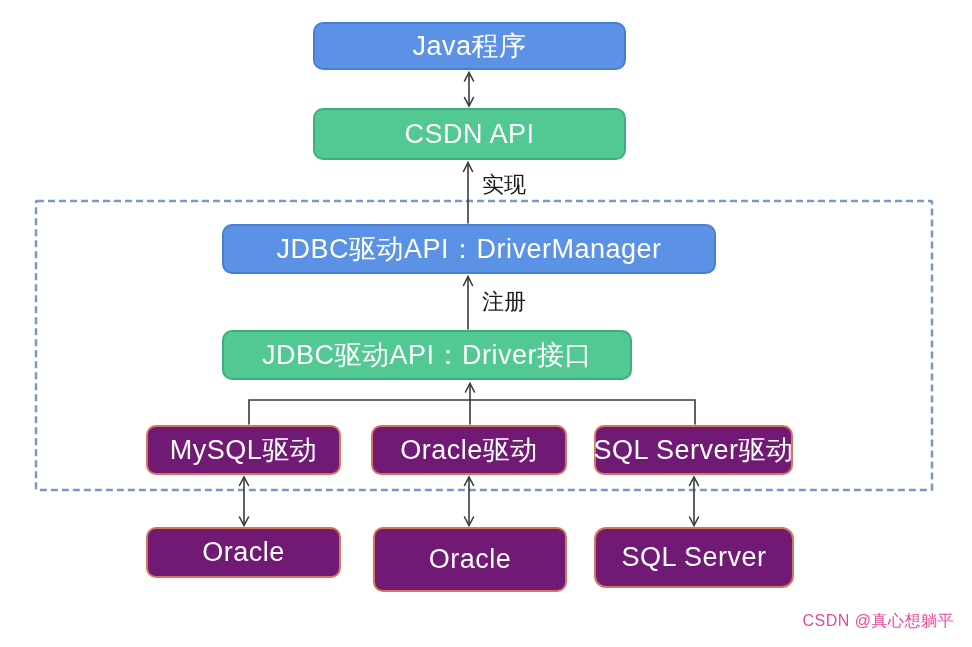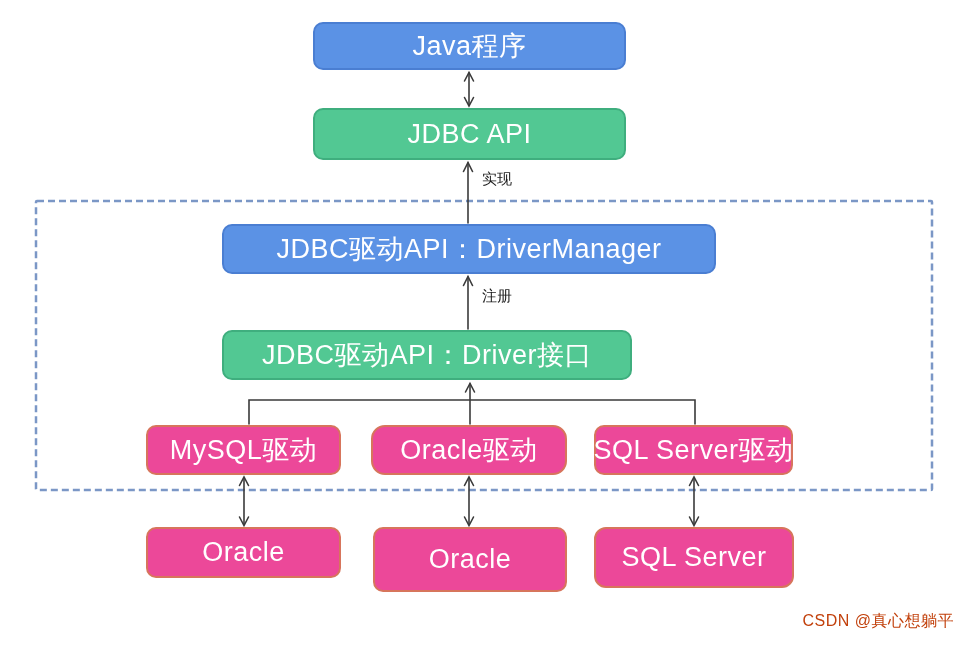--- a/index.html
+++ b/index.html
@@ -35,34 +35,34 @@
   }
   .node.blue {
     background: #5b92e5;
     border: 2px solid #4a7ed2;
   }
   .node.green {
     background: #52c893;
     border: 2px solid #3fae7e;
   }
   .node.salmon {
-    background: #ec4899;
+    background: #701a75;
     border: 2px solid #d7755c;
   }
   .edge-label {
     position: absolute;
     color: #1a1a1a;
-    font-size: 15px;
+    font-size: 22px;
     white-space: nowrap;
   }
   .watermark {
     position: absolute;
     right: 18px;
     top: 611px;
-    color: #c2410c;
+    color: #ec4899;
     font-size: 16px;
     letter-spacing: 0.5px;
   }
 </style>
 </head>
 <body>
 
 <div class="canvas">
 
   <svg class="edges-svg" viewBox="0 0 972 647" xmlns="http://www.w3.org/2000/svg">
@@ -94,29 +94,29 @@
       <path d="M464.5 517 L469 525.5 L473.5 517"></path>
 
       <line x1="694" y1="478" x2="694" y2="524"></line>
       <path d="M689.5 485.5 L694 477 L698.5 485.5"></path>
       <path d="M689.5 517 L694 525.5 L698.5 517"></path>
     </g>
   </svg>
 
   <div class="node blue" style="left:313px; top:22px; width:313px; height:48px;">Java程序</div>
 
-  <div class="node green" style="left:313px; top:108px; width:313px; height:52px;">JDBC API</div>
+  <div class="node green" style="left:313px; top:108px; width:313px; height:52px;">CSDN API</div>
 
   <div class="node blue" style="left:222px; top:224px; width:494px; height:50px;">JDBC驱动API：DriverManager</div>
 
   <div class="node green" style="left:222px; top:330px; width:410px; height:50px;">JDBC驱动API：Driver接口</div>
 
   <div class="node salmon" style="left:146px; top:425px; width:195px; height:50px;">MySQL驱动</div>
 
-  <div class="node salmon" style="left:371px; top:425px; width:196px; height:50px;border-radius:14px;">Oracle驱动</div>
+  <div class="node salmon" style="left:371px; top:425px; width:196px; height:50px;">Oracle驱动</div>
 
   <div class="node salmon" style="left:594px; top:425px; width:199px; height:50px;">SQL Server驱动</div>
 
   <div class="node salmon" style="left:146px; top:527px; width:195px; height:51px;">Oracle</div>
 
   <div class="node salmon" style="left:373px; top:527px; width:194px; height:65px;">Oracle</div>
 
   <div class="node salmon" style="left:594px; top:527px; width:200px; height:61px;border-radius:12px;">SQL Server</div>
 
   <span class="edge-label" style="left:482px; top:170px;">实现</span>

